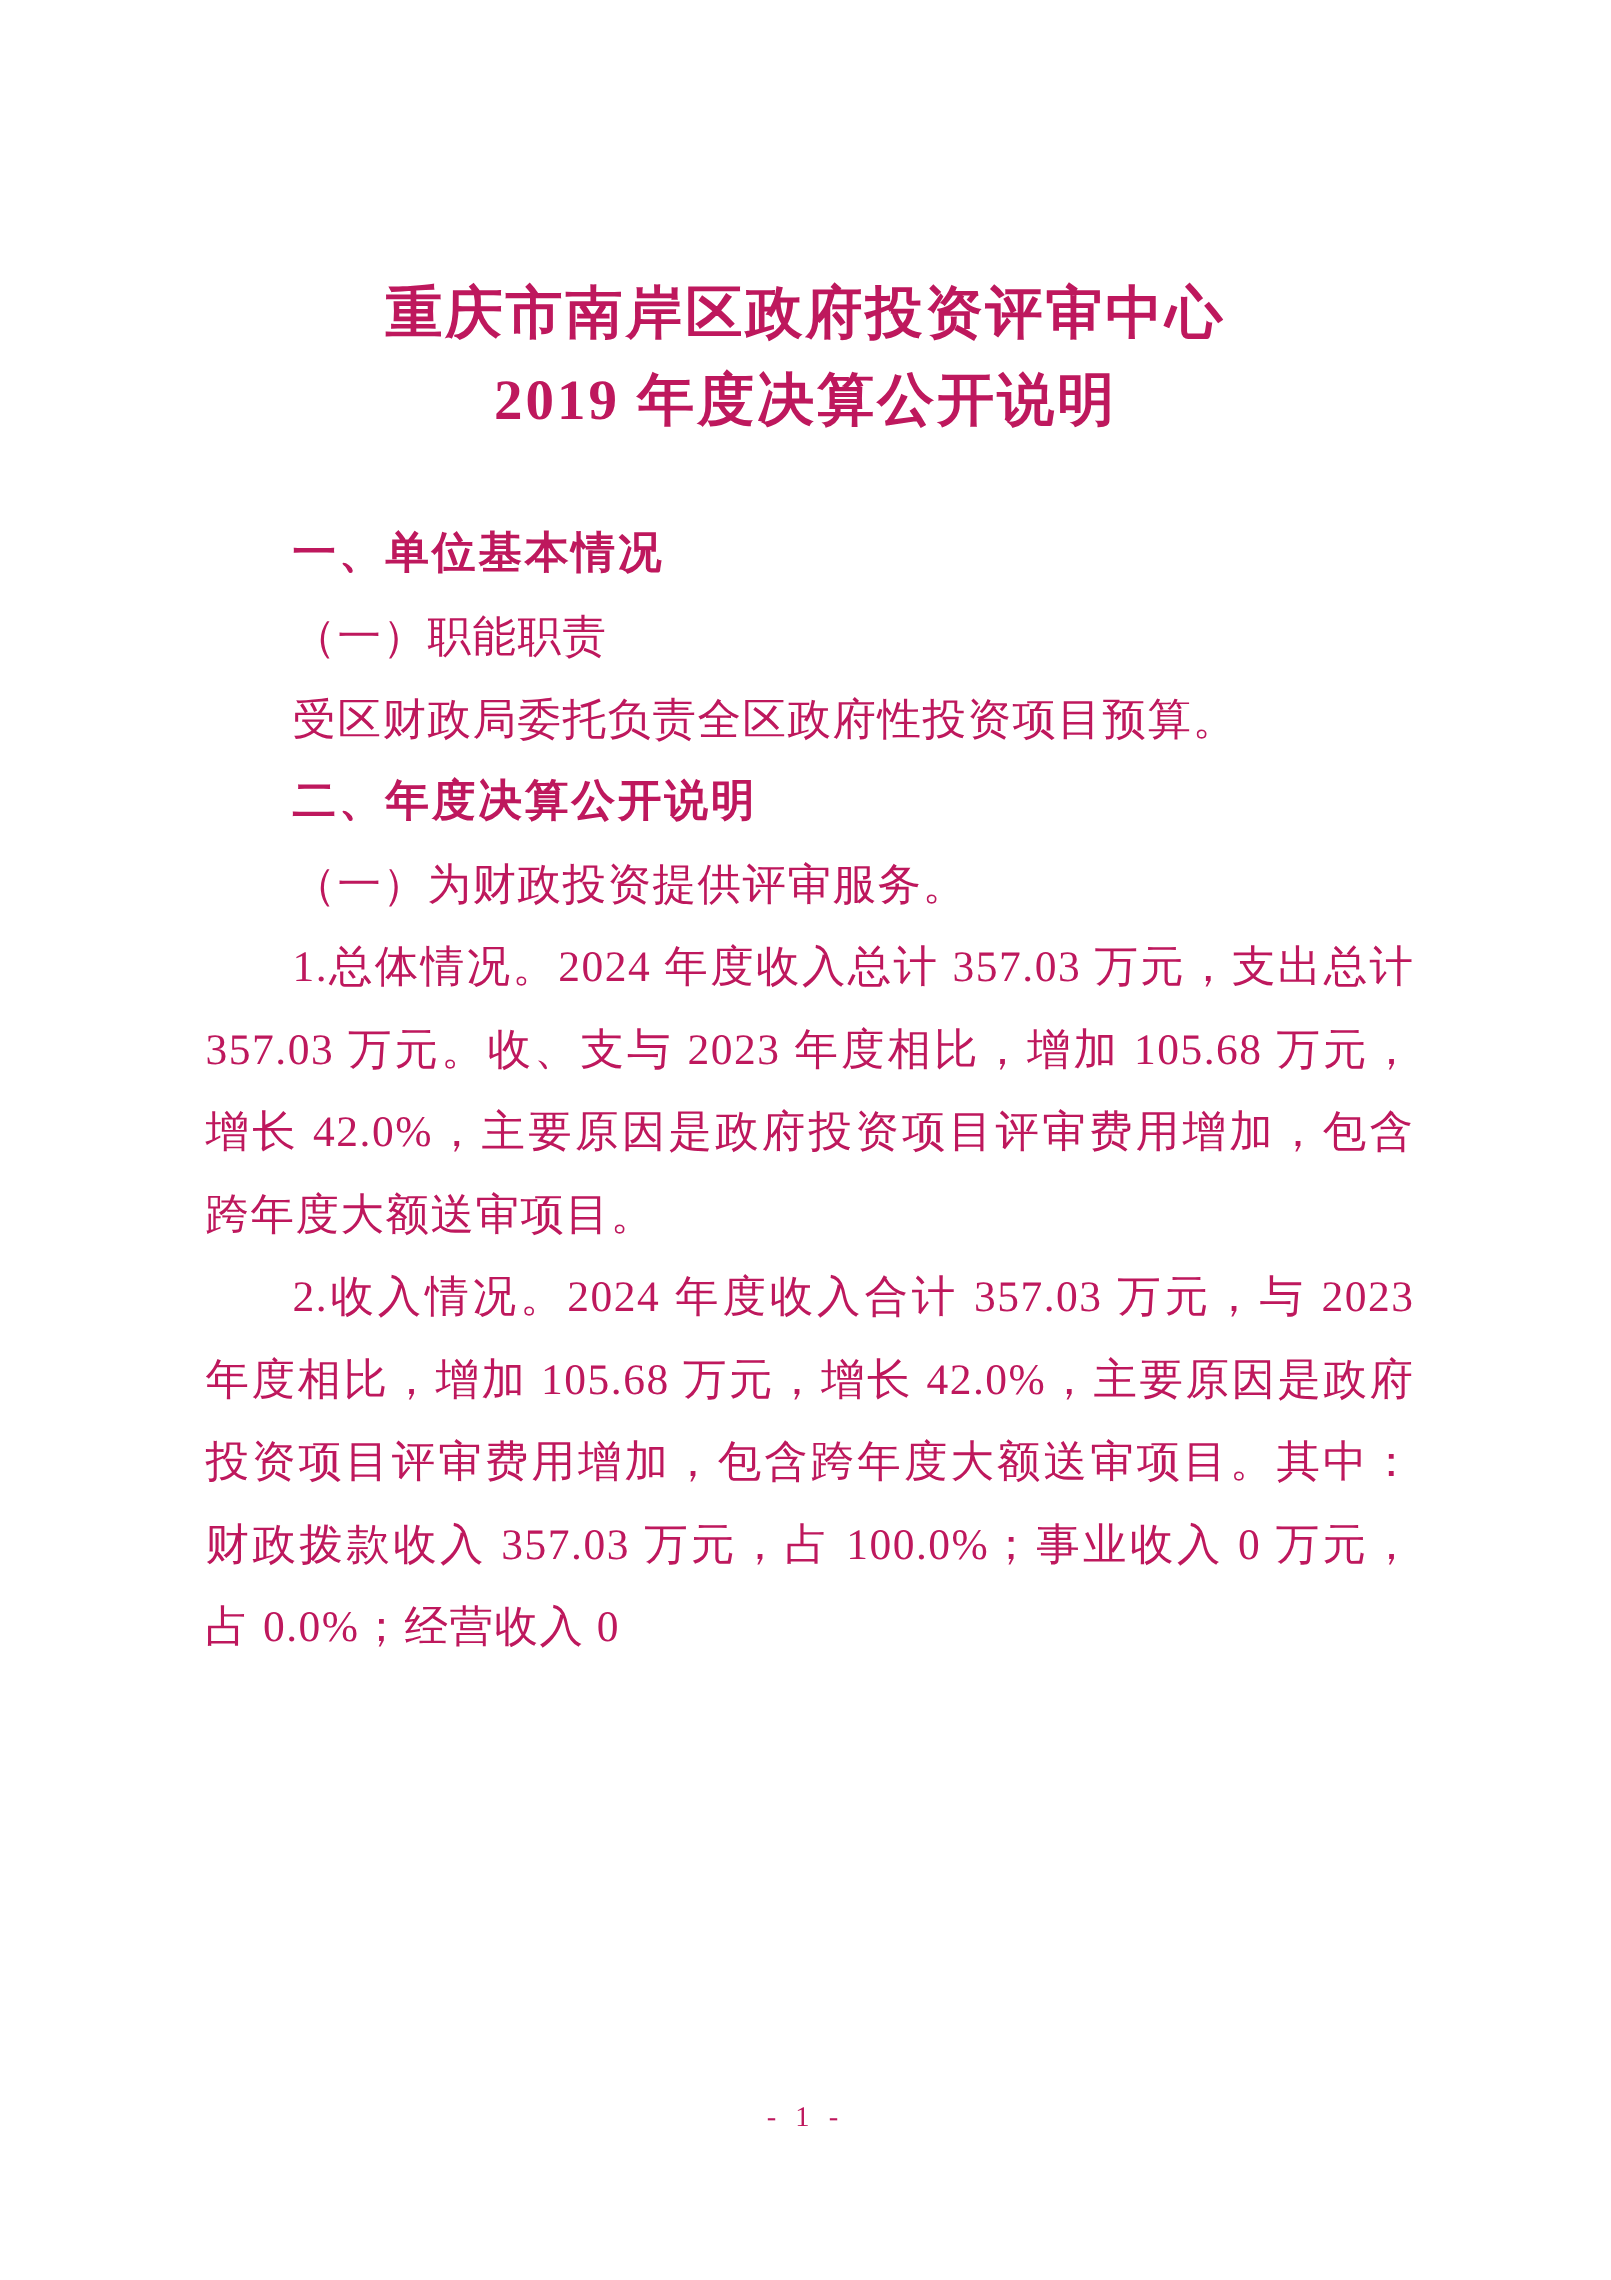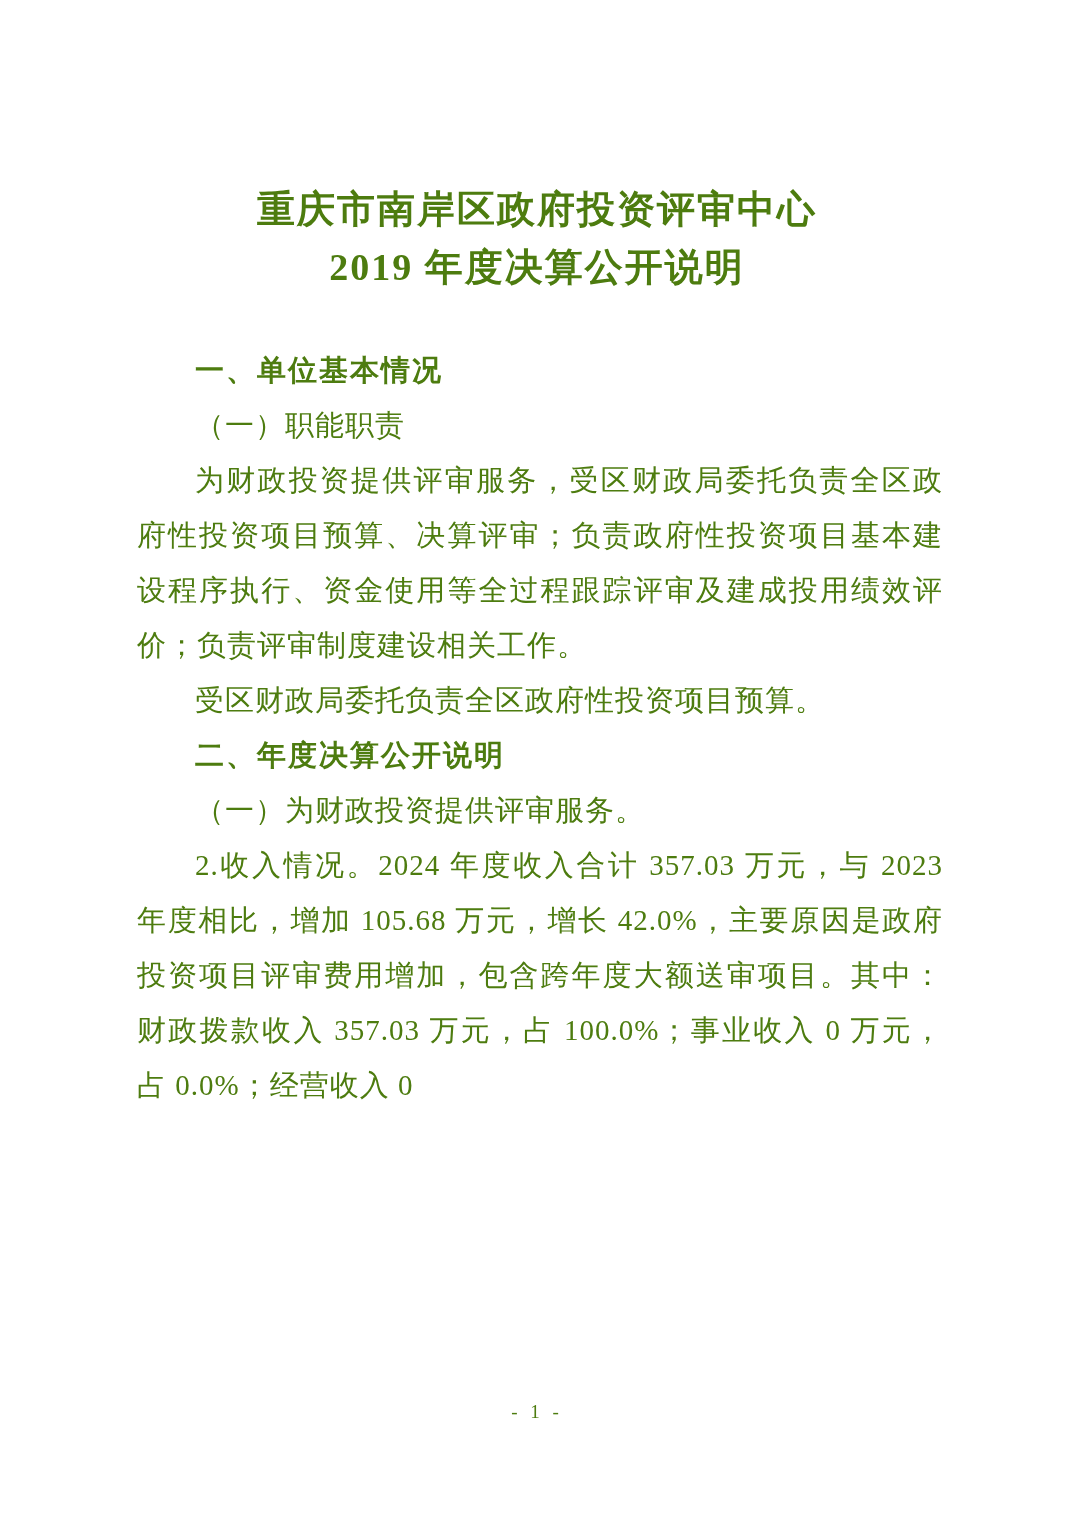--- a/index.html
+++ b/index.html
@@ -7,21 +7,21 @@
     padding: 0;
     background: #ffffff;
   }
   .page {
     position: relative;
     width: 1074px;
     height: 1520px;
     background: #ffffff;
     overflow: hidden;
     font-family: "Liberation Serif", serif;
-    color: #4d7c0f;
+    color: #be185d;
   }
   .title-block {
     position: absolute;
     top: 180px;
     left: 0;
     width: 1074px;
     text-align: center;
   }
   .title-line {
     font-size: 38px;
@@ -35,21 +35,21 @@
     top: 343px;
     left: 137px;
     width: 806px;
     font-size: 29px;
     line-height: 55px;
   }
   .content > div {
     margin: 0;
   }
   .heading1 {
-    font-family: Liberation Serif, serif;
+    font-family: Liberation Mono, monospace;
     font-weight: bold;
     text-indent: 2em;
     letter-spacing: 2px;
   }
   .heading2 {
     font-family: "Liberation Serif", serif;
     text-indent: 2em;
     letter-spacing: 1px;
   }
   .paragraph {
@@ -76,24 +76,24 @@
 <div class="page">
 
   <header class="title-block">
     <div class="title-line">重庆市南岸区政府投资评审中心</div>
     <div class="title-line">2019 年度决算公开说明</div>
   </header>
 
   <main class="content" id="content">
       <div class="heading1">一、单位基本情况</div>
       <div class="heading2">（一）职能职责</div>
-      <div class="paragraph">为财政投资提供评审服务，受区财政局委托负责全区政府性投资项目预算、决算评审；负责政府性投资项目基本建设程序执行、资金使用等全过程跟踪评审及建成投用绩效评价；负责评审制度建设相关工作。</div>
       <div class="paragraph">受区财政局委托负责全区政府性投资项目预算。</div>
       <div class="heading1">二、年度决算公开说明</div>
       <div class="heading2">（一）为财政投资提供评审服务。</div>
+      <div class="paragraph">1.总体情况。2024 年度收入总计 357.03 万元，支出总计 357.03 万元。收、支与 2023 年度相比，增加 105.68 万元，增长 42.0%，主要原因是政府投资项目评审费用增加，包含跨年度大额送审项目。</div>
       <div class="paragraph">2.收入情况。2024 年度收入合计 357.03 万元，与 2023 年度相比，增加 105.68 万元，增长 42.0%，主要原因是政府投资项目评审费用增加，包含跨年度大额送审项目。其中：财政拨款收入 357.03 万元，占 100.0%；事业收入 0 万元，占 0.0%；经营收入 0</div>
     </main>
 
   <footer class="footer">
     <span>- 1 -</span>
   </footer>
 
 </div>
 
 </body></html>

